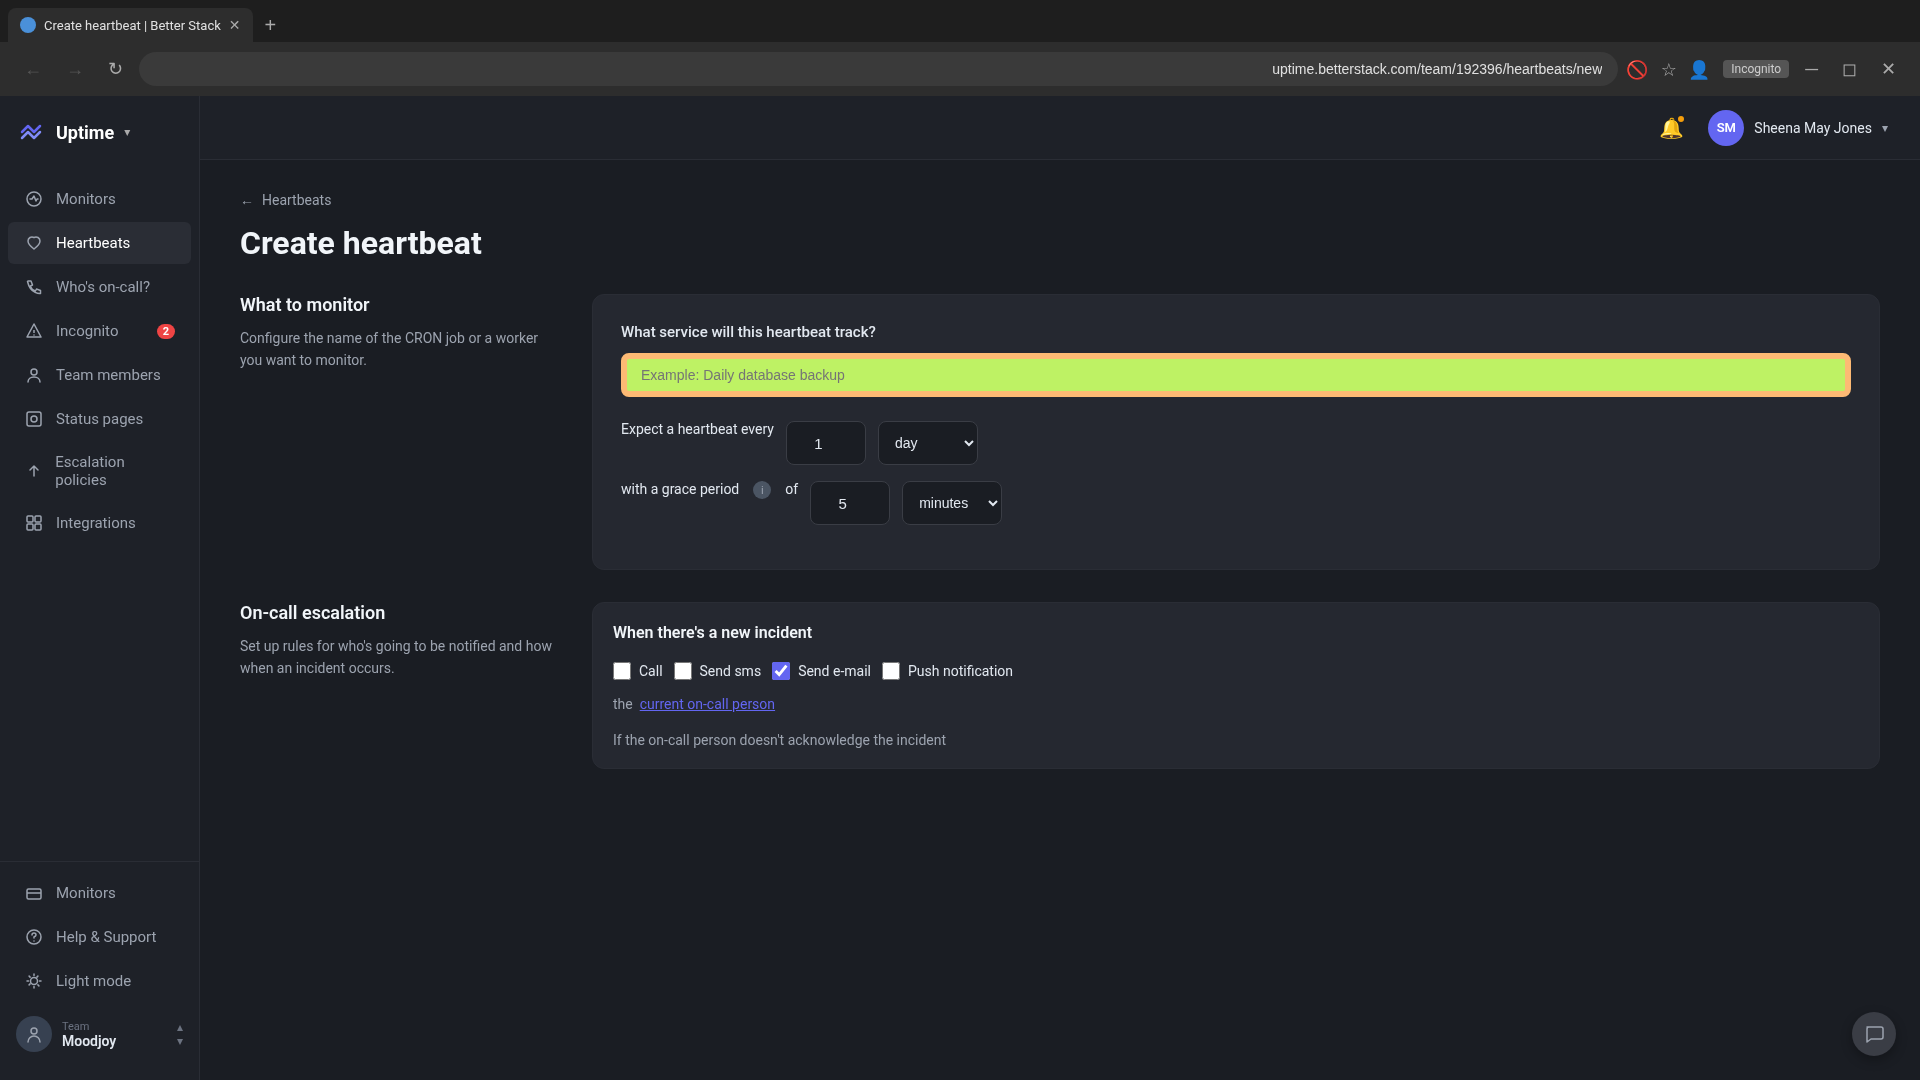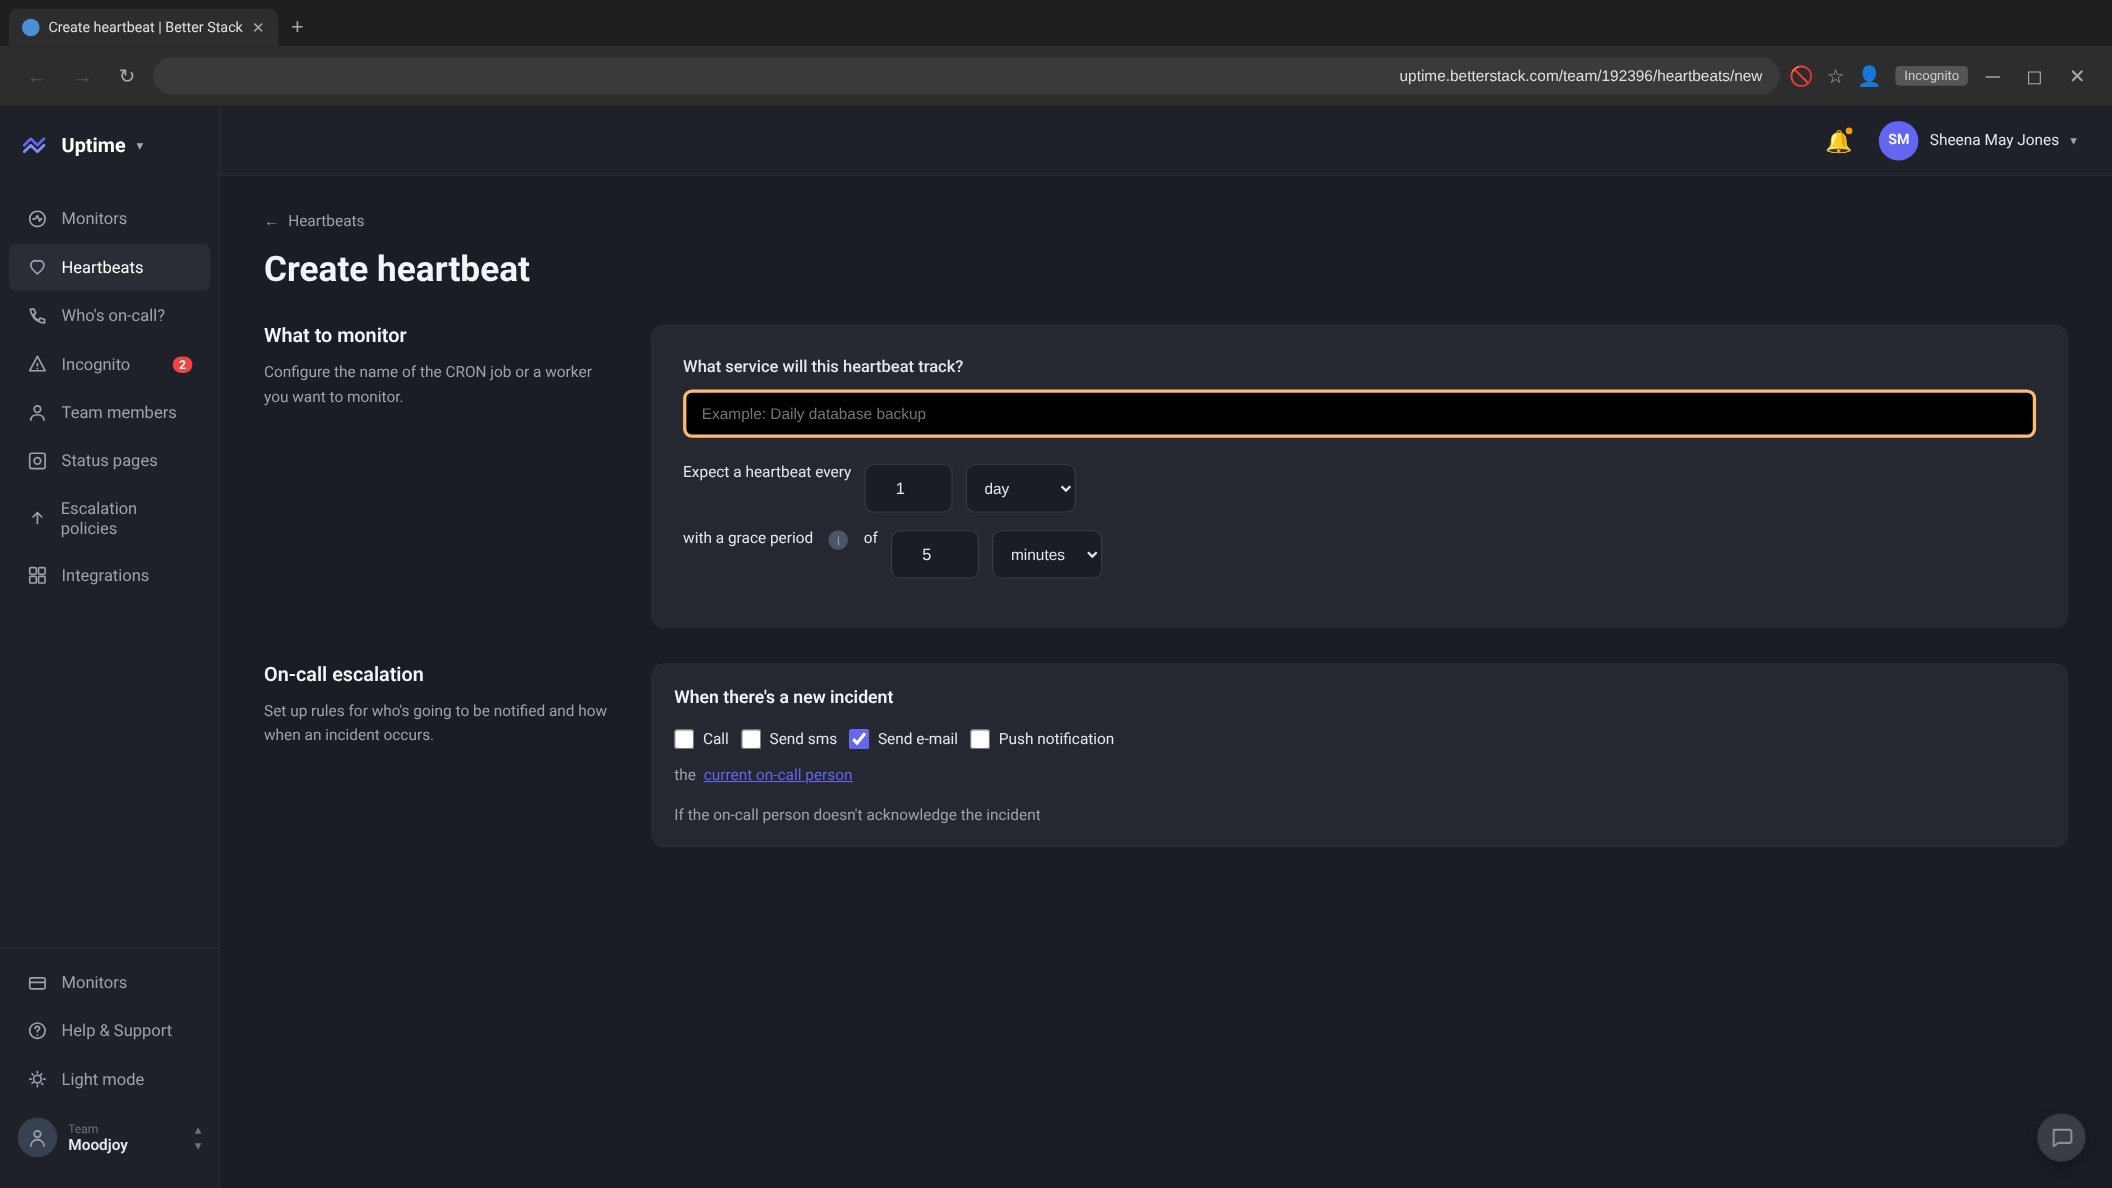--- a/index.html
+++ b/index.html
@@ -318,22 +318,22 @@
       padding: 28px;
     }
     .form-label {
       font-size: 15px;
       color: #e2e8f0;
       margin-bottom: 12px;
       font-weight: 500;
     }
     .form-input {
       width: 100%;
-      background: #000000;
-      border: 3px solid #fdba74;
+      background: #bef264;
+      border: 6px solid #fdba74;
       border-radius: 8px;
       height: 44px;
       padding: 0 14px;
       color: #6b7280;
       font-size: 14px;
       outline: none;
       margin-bottom: 24px;
     }
     .form-row {
       display: flex;

